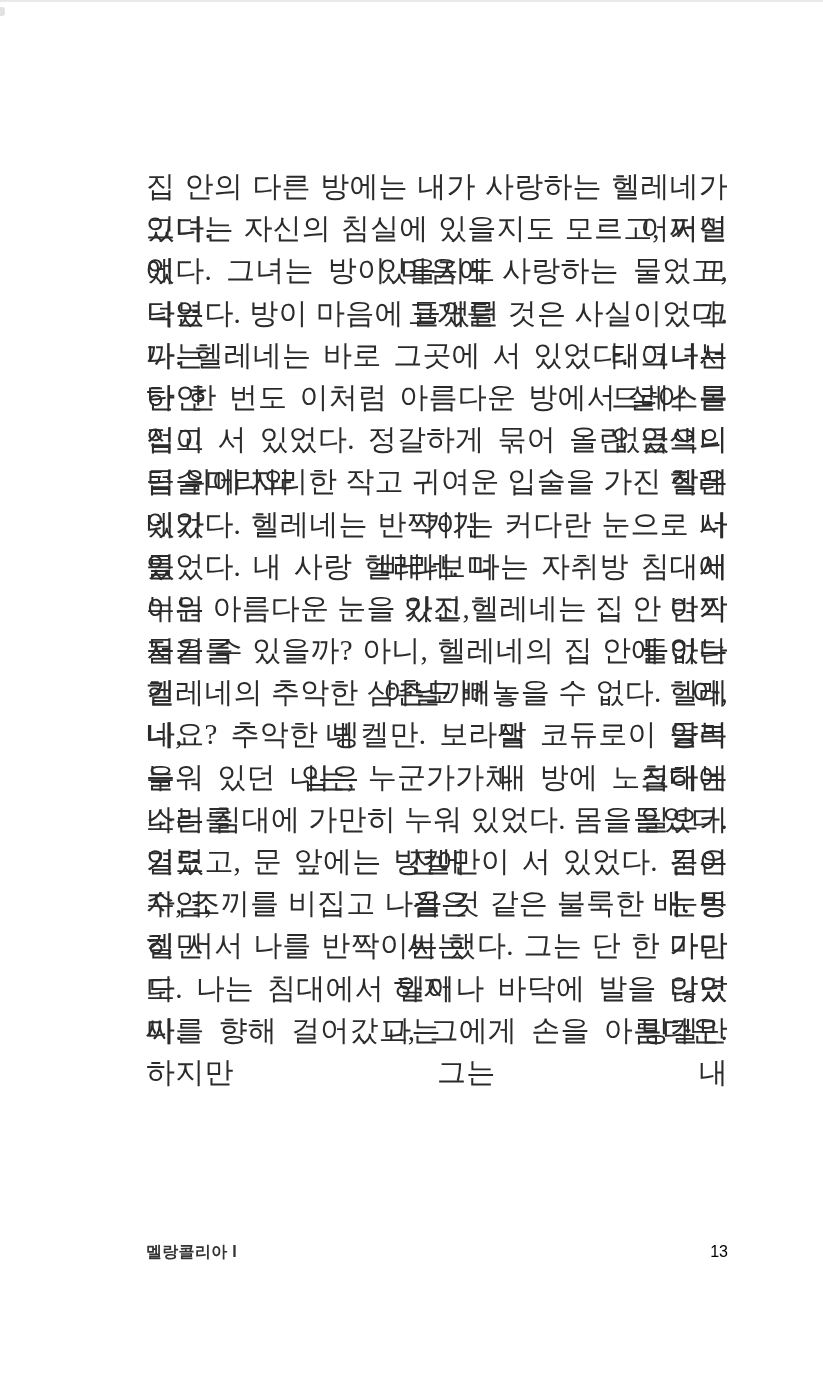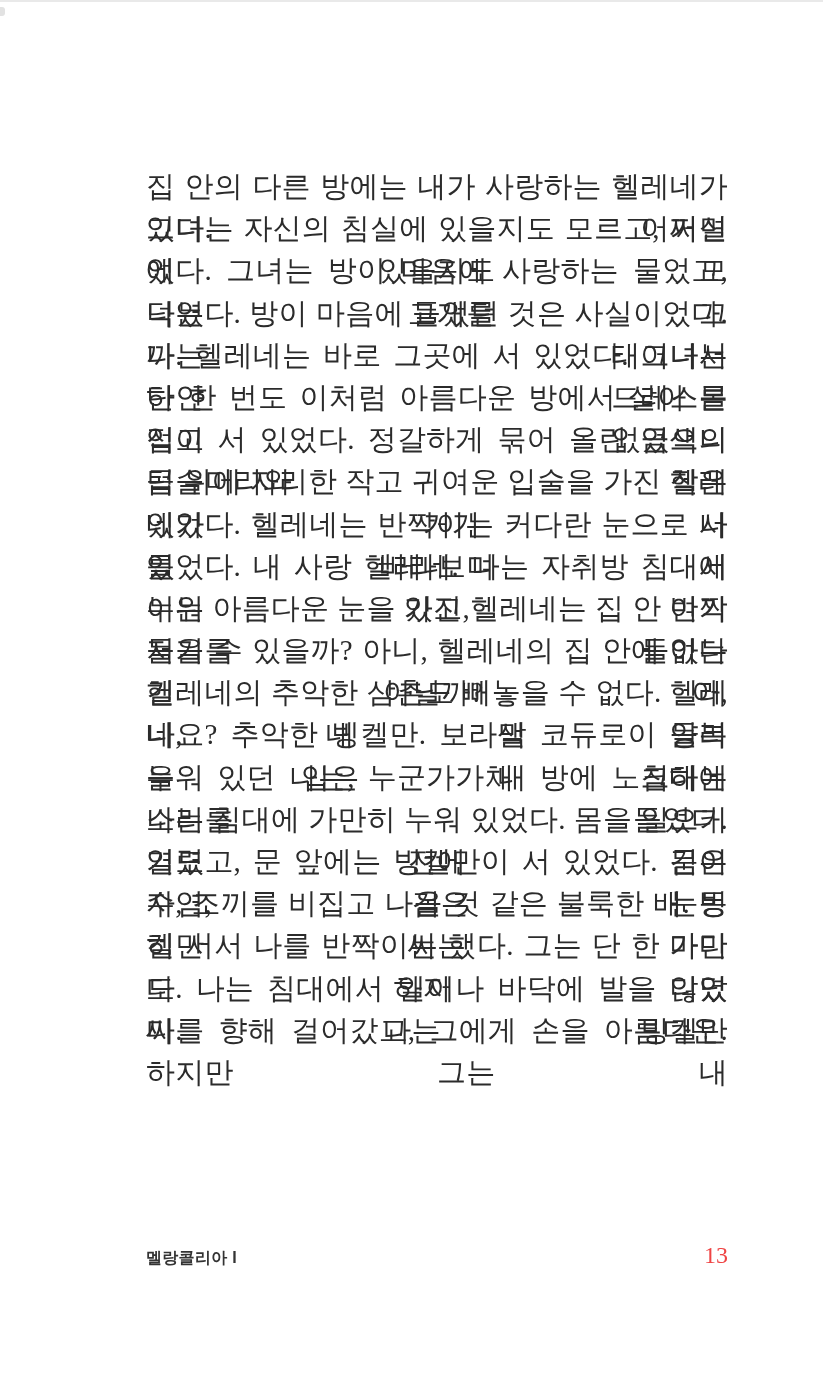--- a/index.html
+++ b/index.html
@@ -57,23 +57,23 @@
     margin-top: 8px;
   }
   .book-title {
     font-family: "Liberation Sans", "DejaVu Sans", sans-serif;
     font-size: 16px;
     font-weight: 600;
     color: #333333;
     letter-spacing: 0.3px;
   }
   .page-num {
-    font-family: Liberation Serif, serif;
-    font-size: 24px;
-    color: #ef4444;
+    font-family: Liberation Sans, sans-serif;
+    font-size: 16px;
+    color: #000000;
     font-variant-numeric: oldstyle-nums;
   }
 </style>
 </head>
 <body>
 
 <div class="top-edge"></div>
 <div class="corner-smudge"></div>
 
 <div class="text-block">

